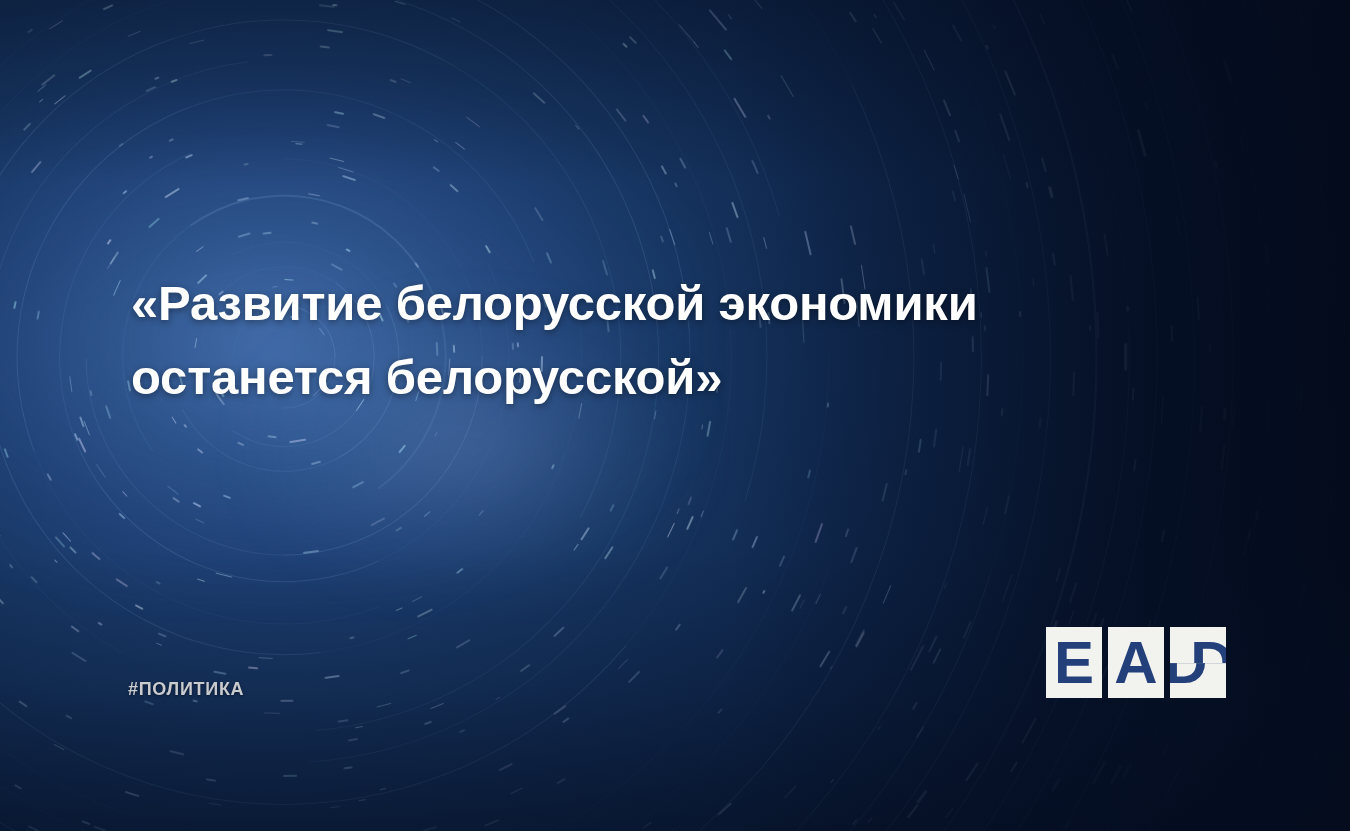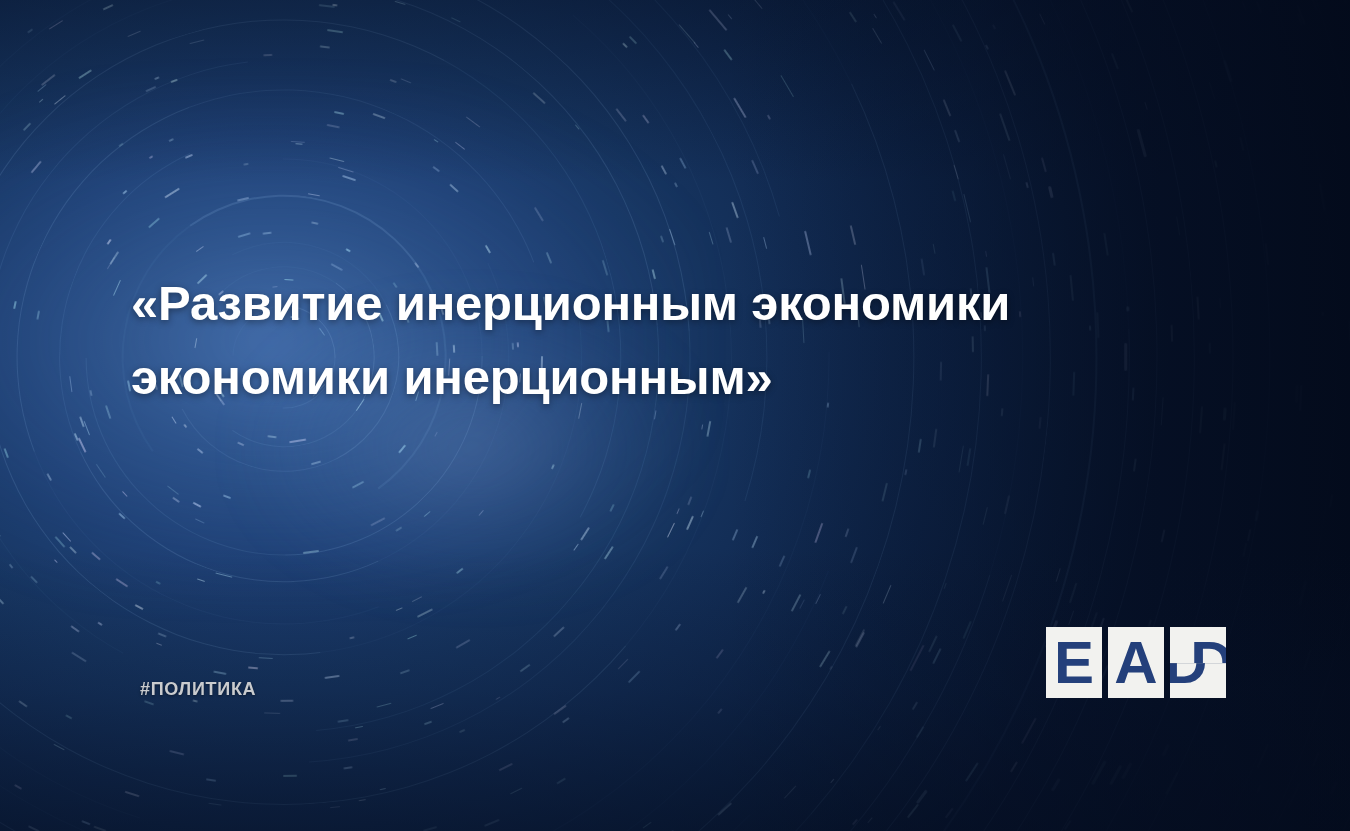--- a/index.html
+++ b/index.html
@@ -90,21 +90,21 @@
     position:absolute;left:131px;top:266px;
     width:1000px;
     font-size:49px;line-height:1.52;
     font-weight:bold;color:#ffffff;
     letter-spacing:-.2px;
     text-shadow:0 2px 7px rgba(0,0,0,.40);
   }
   .headline .ln{display:block;}
 
   .tag{
-    position:absolute;left:140px;top:679px;
+    position:absolute;left:128px;top:679px;
     font-size:18px;font-weight:bold;letter-spacing:.7px;
     color:#c9cbce;
     text-shadow:0 1px 3px rgba(0,0,0,.45);
     white-space:nowrap;
   }
 
   
   .logo{
     position:absolute;left:1046px;top:627px;
     display:flex;gap:6px;
@@ -595,22 +595,22 @@
       </div>
     <div class="bg-glow-a"></div>
     <div class="bg-glow-b"></div>
     <div class="bg-dark-t"></div>
     <div class="bg-dark-r"></div>
     <div class="bg-dark-b"></div>
   </div>
 
 
   <div class="headline">
-    <span class="ln">«Развитие инерционным экономики</span>
-    <span class="ln">экономики инерционным»</span>
+    <span class="ln">«Развитие белорусской экономики</span>
+    <span class="ln">останется белорусской»</span>
   </div>
 
   <div class="tag">#ПОЛИТИКА</div>
 
   <div class="logo">
     <div class="tile">
       <span class="glyph">E</span>
     </div>
     <div class="tile">
       <span class="glyph">A</span>

